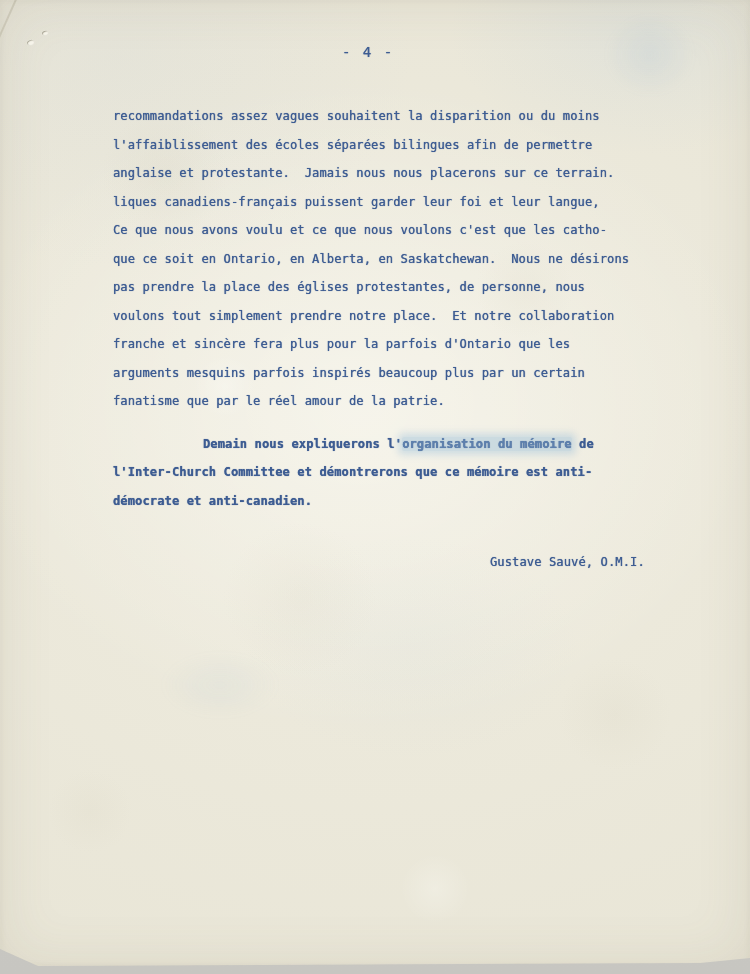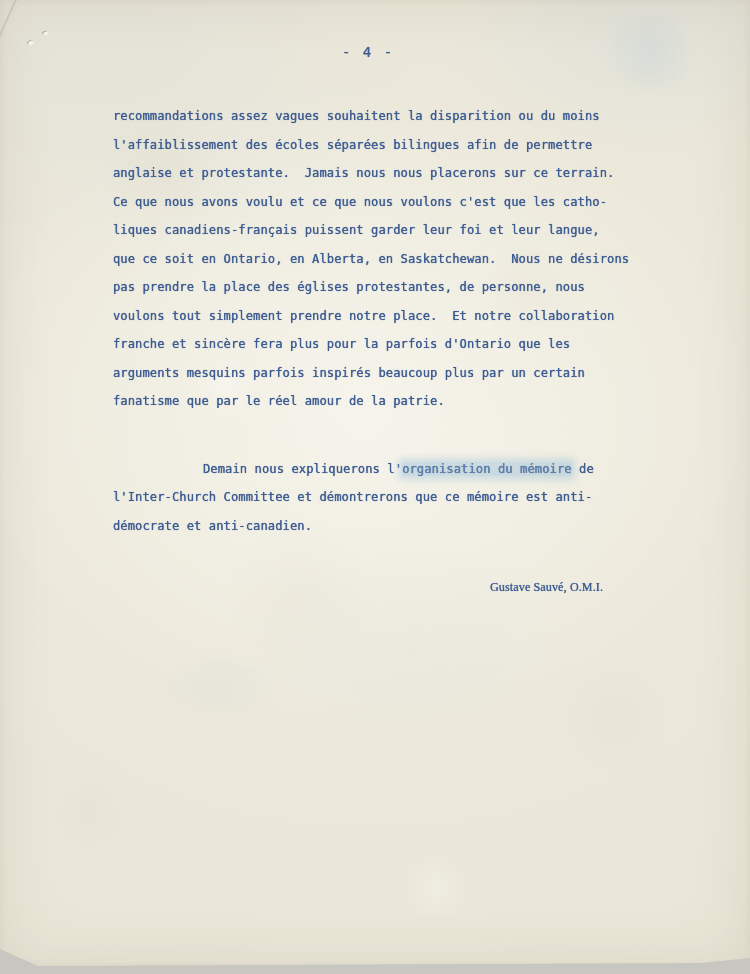--- a/index.html
+++ b/index.html
@@ -111,61 +111,61 @@
     font-size: 12px;
     letter-spacing: 0.15px;
     line-height: 28.5px;
   }
 
   .typed-line {
     white-space: pre;
   }
 
   .paragraph-2 {
-    margin-top: 39px;
+    margin-top: 14px;
+    font-weight: bold;
   }
 
   .indent-line {
     text-indent: 90px;
   }
 
   .smudge {
     background: rgba(127, 175, 214, 0.34);
     box-shadow: 0 0 7px 4px rgba(127, 175, 214, 0.30);
     color: #5d80ad;
     border-radius: 2px;
   }
 
   .signature-line {
     margin-top: 33px;
     padding-left: 377px;
     white-space: pre;
-    font-family: Liberation Serif, serif;
   }
 </style>
 </head>
 <body>
 
 <div class="scan">
   <div class="paper">
     <div class="crease-topleft"></div>
     <div class="staple-hole hole-1"></div>
     <div class="staple-hole hole-2"></div>
     <div class="bleed-mark bleed-1"></div>
     <div class="bleed-mark bleed-2"></div>
 
     <div class="page-number ink">- 4 -</div>
 
     <div class="text-block ink">
       <div class="paragraph-1">
         <div class="typed-line">recommandations assez vagues souhaitent la disparition ou du moins</div>
         <div class="typed-line">l'affaiblissement des écoles séparées bilingues afin de permettre</div>
         <div class="typed-line">anglaise et protestante.  Jamais nous nous placerons sur ce terrain.</div>
+        <div class="typed-line">liques canadiens-français puissent garder leur foi et leur langue,</div>
         <div class="typed-line">Ce que nous avons voulu et ce que nous voulons c'est que les catho-</div>
-        <div class="typed-line">liques canadiens-français puissent garder leur foi et leur langue,</div>
         <div class="typed-line">que ce soit en Ontario, en Alberta, en Saskatchewan.  Nous ne désirons</div>
         <div class="typed-line">pas prendre la place des églises protestantes, de personne, nous</div>
         <div class="typed-line">voulons tout simplement prendre notre place.  Et notre collaboration</div>
         <div class="typed-line">franche et sincère fera plus pour la parfois d'Ontario que les</div>
         <div class="typed-line">arguments mesquins parfois inspirés beaucoup plus par un certain</div>
         <div class="typed-line">fanatisme que par le réel amour de la patrie.</div>
       </div>
 
       <div class="paragraph-2">
         <div class="typed-line indent-line"><span>Demain nous expliquerons l'</span><span class="smudge">organisation du mémoire</span><span> de</span></div>

